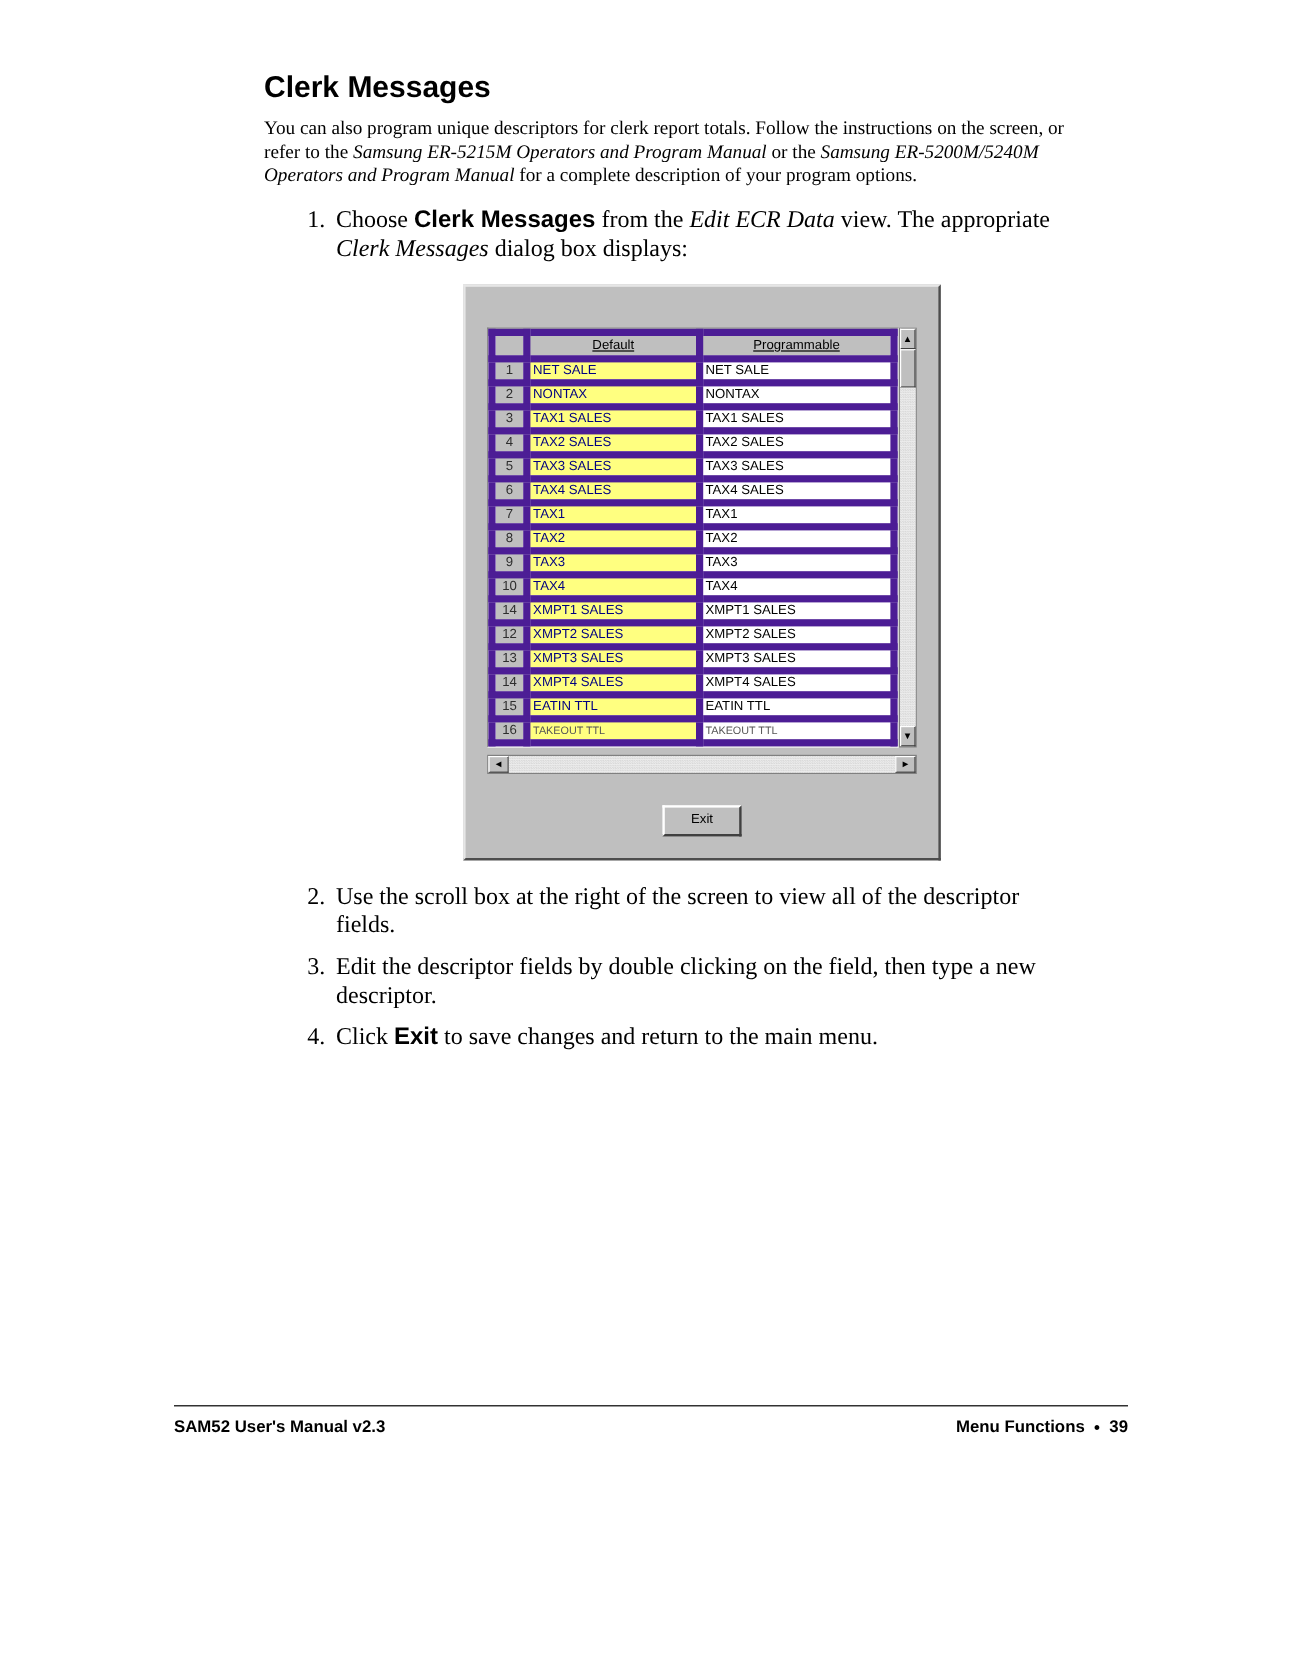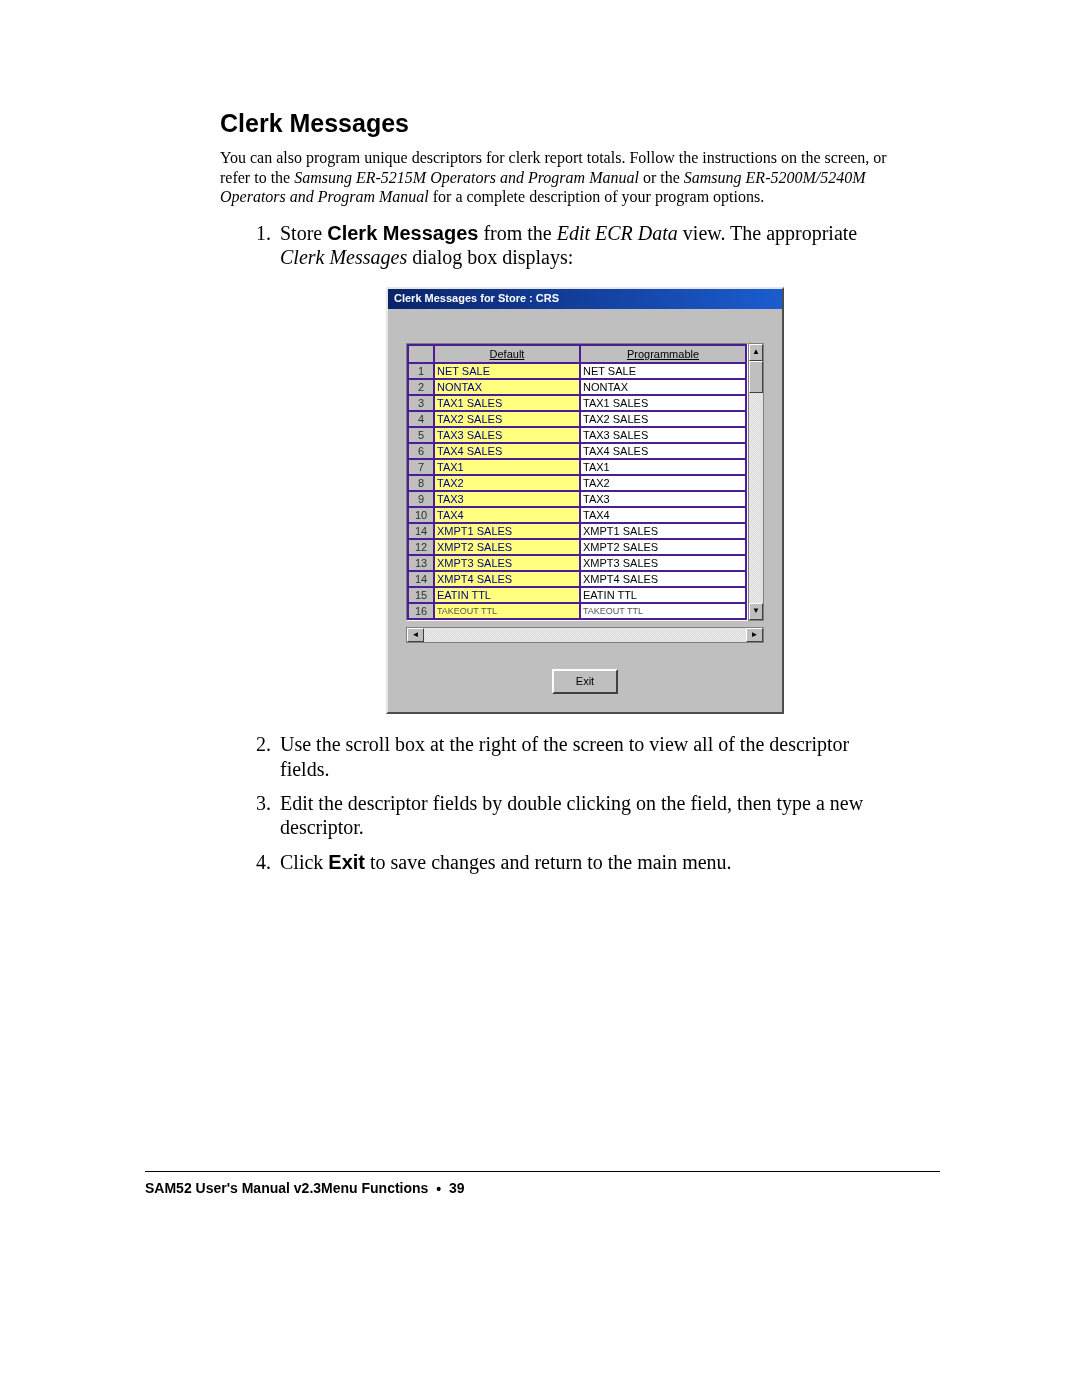--- a/index.html
+++ b/index.html
@@ -7,21 +7,21 @@
     padding: 0;
     background: #fff;
     font-family: "Times New Roman", Times, serif;
     color: #000;
     width: 1080px;
     height: 1397px;
     position: relative;
     box-sizing: border-box;
   }
   .page {
-    padding: 109px 190px 0 220px;
+    padding: 59px 190px 0 220px;
   }
   h2.section-title {
     font-family: Arial, Helvetica, sans-serif;
     font-weight: bold;
     font-size: 25px;
     margin: 0 0 10px 0;
   }
   p.intro {
     font-size: 16px;
     line-height: 1.22;
@@ -73,21 +73,21 @@
     border-right: 1px solid #fff;
     border-bottom: 1px solid #fff;
     box-sizing: border-box;
   }
   table.msg-table {
     border-collapse: collapse;
     background: #fff;
     table-layout: fixed;
   }
   table.msg-table th, table.msg-table td {
-    border: 2px solid #4c1d95;
+    border: 6px solid #4c1d95;
     height: 14px;
     padding: 0 2px;
     text-align: left;
     font-size: 11px;
     line-height: 14px;
     white-space: nowrap;
     overflow: hidden;
     margin-top: 32px;
   }
   table.msg-table th {
@@ -186,20 +186,21 @@
   }
   
   .footer {
     position: absolute;
     left: 145px;
     right: 140px;
     bottom: 200px;
     border-top: 1.5px solid #000;
     padding-top: 8px;
     display: flex;
+    justify-content: space-between;
     font-family: Arial, Helvetica, sans-serif;
     font-size: 14px;
     font-weight: bold;
   }
   .footer .sec {
     font-weight: bold;
   }
   .footer .dot {
     display:inline-block;
     vertical-align: middle;
@@ -210,25 +211,24 @@
 
 <div class="page">
   <h2 class="section-title">Clerk Messages</h2>
 
   <p class="intro">
     <span>You can also program unique descriptors for clerk report totals.  Follow the instructions on the screen, or refer to the </span><span class="italic">Samsung ER-5215M Operators and Program Manual</span><span> or the </span><span class="italic">Samsung ER-5200M/5240M Operators and Program Manual</span><span> for a complete description of your program options.</span>
   </p>
 
   <ol class="steps">
     <li>
-      <span>Store </span><span class="arialb">Clerk Messages</span><span> from the </span><span class="italic">Edit ECR Data</span><span> view.  The appropriate </span><span class="italic">Clerk Messages</span><span> dialog box displays:</span>
+      <span>Choose </span><span class="arialb">Clerk Messages</span><span> from the </span><span class="italic">Edit ECR Data</span><span> view.  The appropriate </span><span class="italic">Clerk Messages</span><span> dialog box displays:</span>
 
       <div class="dialog-wrap">
         <div class="dialog">
-          <div class="titlebar">Clerk Messages for Store :   CRS</div>
 
           <div class="grid-area">
             <div class="grid-border">
             <table class="msg-table">
               <thead>
                 <tr>
                   <th class="rownum-h"></th>
                   <th>Default</th>
                   <th>Programmable</th>
                 </tr>

